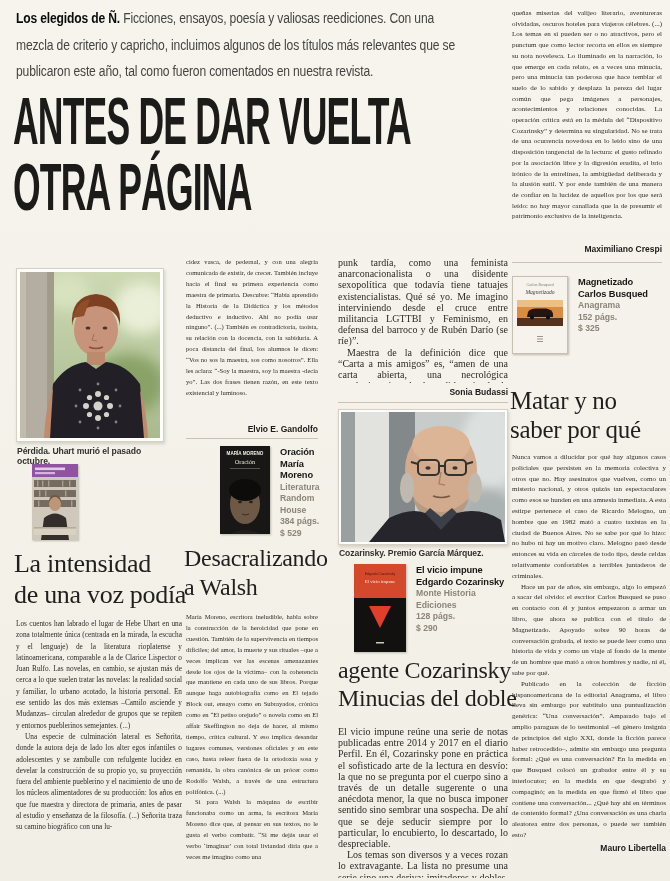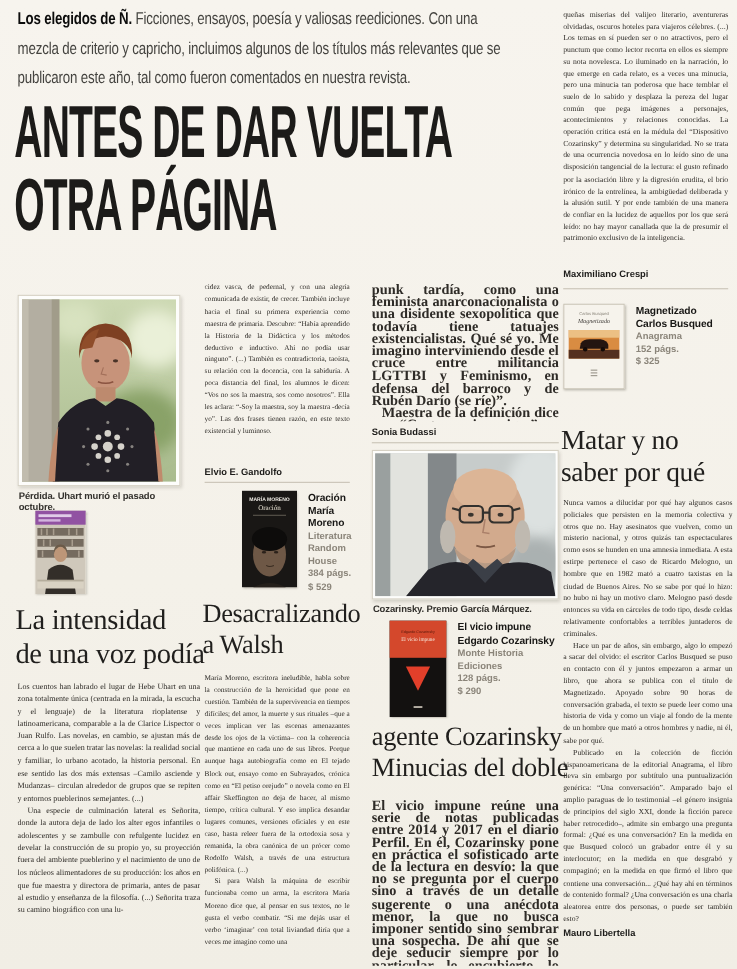--- a/index.html
+++ b/index.html
@@ -17,21 +17,21 @@
     font-family:"Liberation Sans",sans-serif;font-size:15.5px;line-height:26.5px;color:#454440;letter-spacing:-0.2px;}
   .kicker-lead{font-weight:bold;color:#0c0c0c;}
   
   .mainhead{position:absolute;left:13px;top:88px;width:900px;transform:scaleX(0.53);transform-origin:left top;
     font-family:"Liberation Sans",sans-serif;font-weight:800;font-size:67px;line-height:66px;
     letter-spacing:-1.5px;color:var(--head-ink);white-space:nowrap;}
   
   .seg{position:absolute;overflow:hidden;}
   .body{text-align:justify;hyphens:auto;-webkit-hyphens:auto;color:var(--ink);}
   .indent{text-indent:9px;}
-  .byline{font-family:"Liberation Sans",sans-serif;font-weight:bold;font-size:8.5px;color:#1d1c1a;text-align:left;}
+  .byline{font-family:"Liberation Sans",sans-serif;font-weight:bold;font-size:8.5px;color:#1d1c1a;text-align:right;}
   .byline.abs{position:absolute;right:0;bottom:0;left:0;background:transparent;}
   .clip{overflow:hidden;}
   .rule{position:absolute;height:1px;background:var(--rule);}
   
   .serifhead{position:absolute;font-family:"Liberation Serif",serif;font-weight:normal;color:#201f1d;letter-spacing:-0.3px;}
   
   .caption{position:absolute;font-family:"Liberation Sans",sans-serif;font-weight:bold;font-size:8.6px;color:#33312d;letter-spacing:-0.1px;}
   
   .photoframe{position:absolute;background:#fdfdfb;border:1px solid #d6d1c4;padding:3px;box-shadow:1px 2px 3px rgba(60,55,40,.18);}
   .photoframe svg{display:block;}
@@ -41,21 +41,21 @@
   .binfo{margin-left:10px;padding-top:1px;font-family:"Liberation Sans",sans-serif;}
   .bk-title,.bk-author{font-weight:bold;font-size:9.3px;line-height:11.5px;color:#181715;letter-spacing:-0.1px;}
   .bk-meta{font-size:8.6px;line-height:11.5px;color:var(--meta);font-weight:bold;}
   
   .col4top .body{font-size:7px;line-height:10.7px;}
   .col4top p{height:232px;overflow:hidden;}
   .c-matar .body{font-size:7px;line-height:10.8px;}
   .c-voz .body{font-size:7.3px;line-height:11.3px;}
   .c-col2 .body{font-size:6.6px;line-height:10.9px;}
   .col2top p{height:163px;overflow:hidden;}
-  .c-col3 .body{font-size:13px;line-height:11.2px;font-weight:bold;}
+  .c-col3 .body{font-size:10px;line-height:11.2px;}
   .col3top .pwrap{height:126px;overflow:hidden;}
   .h-matar{left:510px;top:386px;font-size:25px;line-height:29px;}
   .h-voz{left:14px;top:548px;font-size:26px;line-height:31px;}
   .h-walsh{left:184px;top:544px;font-size:24px;line-height:28.5px;}
   .h-minucias{left:338px;top:656px;font-size:24px;line-height:28px;}
   .cover-text-sans{font-family:"Liberation Sans",sans-serif;}
   .cover-text-serif{font-family:"Liberation Serif",serif;}
 </style>
 </head>
 <body>

